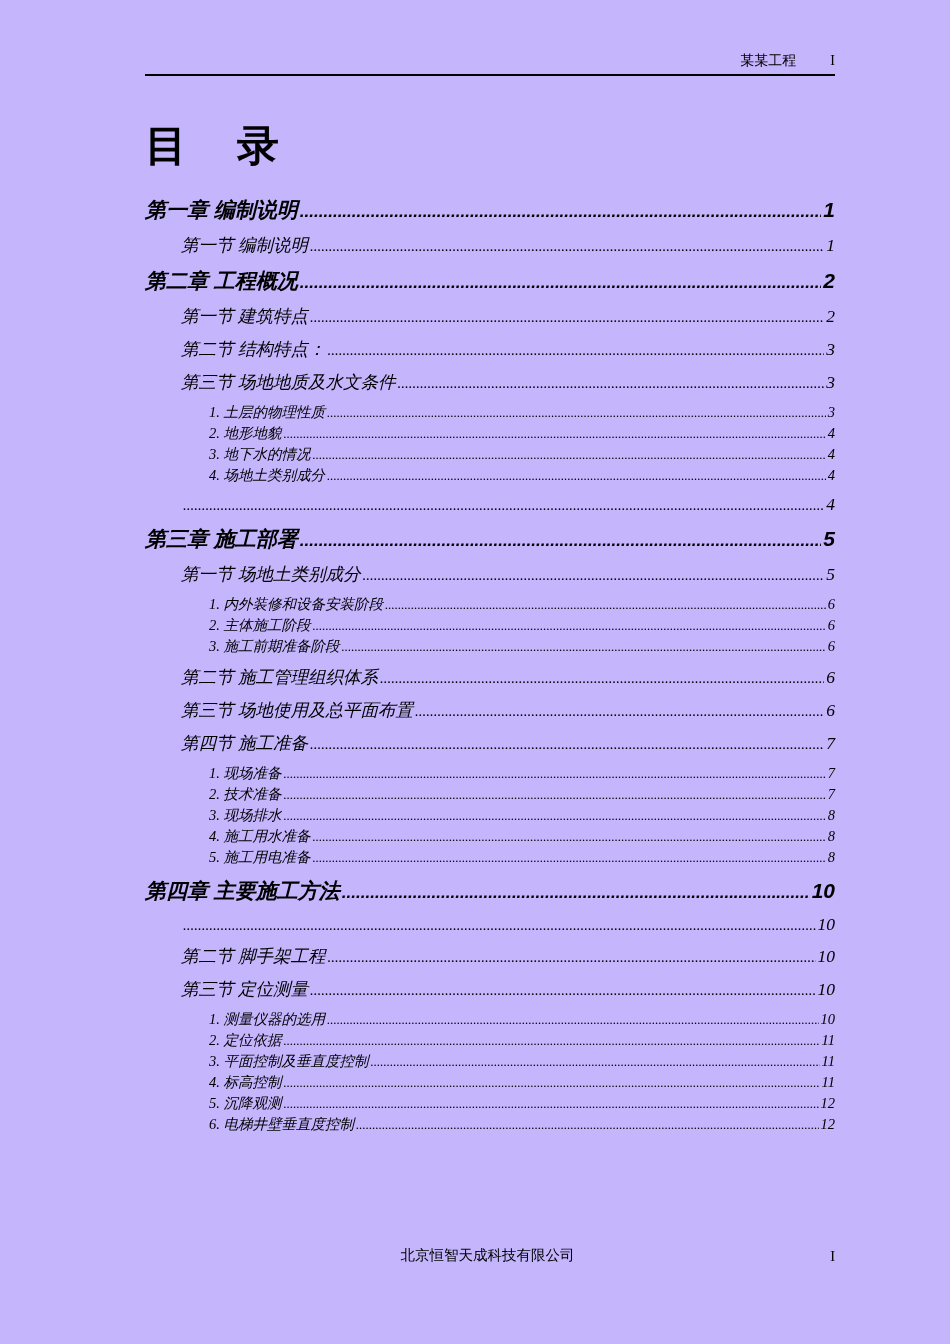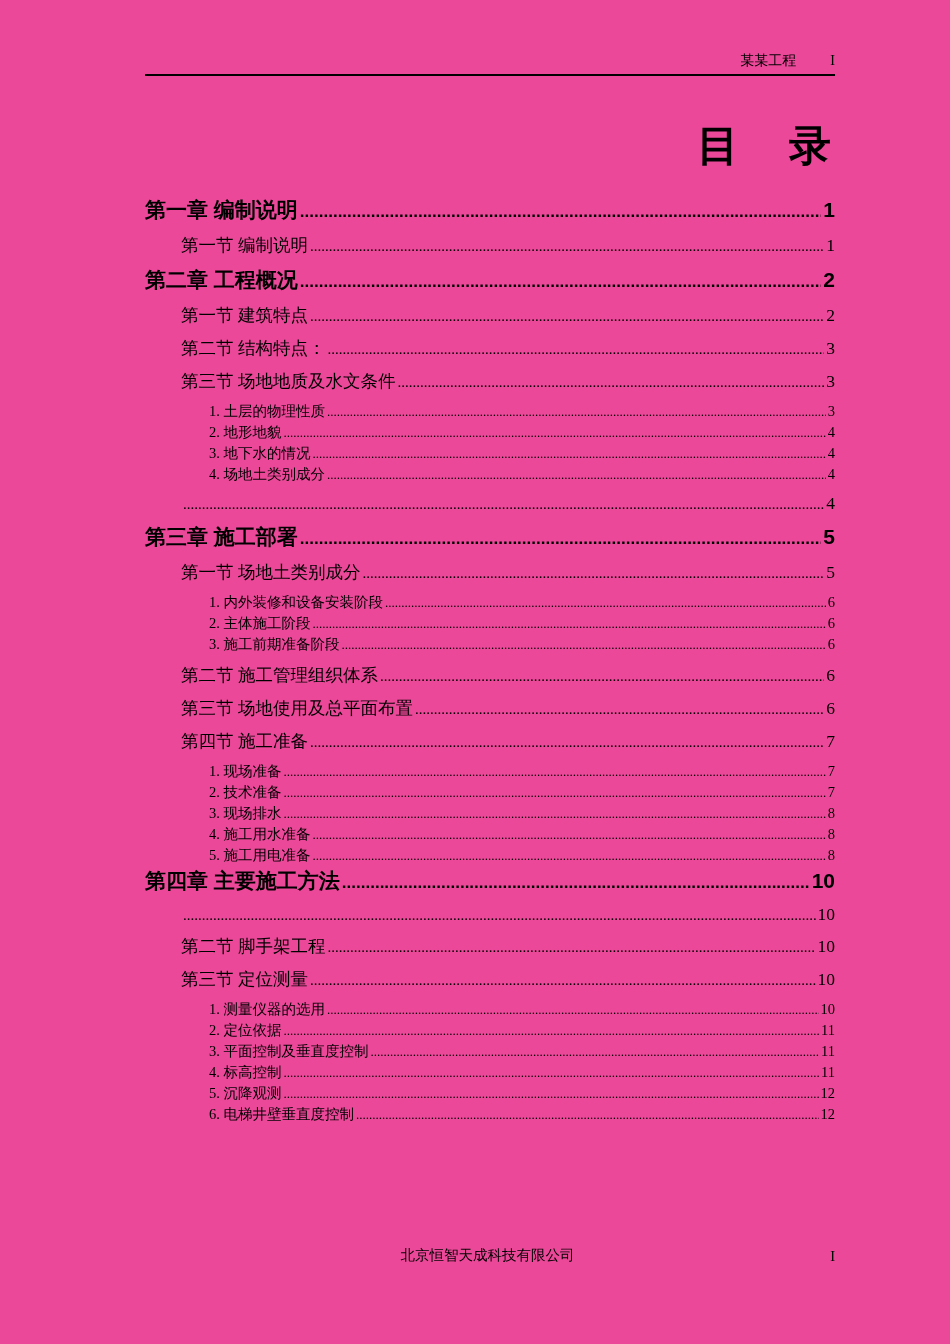--- a/index.html
+++ b/index.html
@@ -2,21 +2,21 @@
 <html><head>
 <meta charset="utf-8">
 <style>
   * { margin: 0; padding: 0; box-sizing: border-box; }
   html, body { background: #888; }
   .page {
     position: relative;
     width: 950px;
     height: 1344px;
     margin: 0 auto;
-    background: #ec4899;
+    background: #c4b5fd;
     color: #000000;
     font-family: "Liberation Serif", "DejaVu Serif", serif;
     overflow: hidden;
   }
   
   .header {
     position: absolute;
     top: 52px;
     left: 145px;
     right: 115px;
@@ -27,50 +27,52 @@
     align-items: baseline;
     gap: 34px;
     font-size: 14px;
   }
   
   .doc-title {
     position: absolute;
     top: 118px;
     left: 145px;
     right: 115px;
-    text-align: right;
+    text-align: left;
     font-family: "Liberation Sans", "DejaVu Sans", sans-serif;
     font-weight: 700;
     font-size: 42px;
     letter-spacing: 4px;
   }
   
   .toc {
     position: absolute;
     top: 196px;
     left: 145px;
     right: 115px;
   }
   .toc-row {
     display: flex;
     align-items: baseline;
     white-space: nowrap;
+    font-style: italic;
   }
   .toc-row .dots {
     flex: 1;
     overflow: hidden;
     white-space: nowrap;
     margin: 0 2px;
     min-width: 12px;
   }
   .toc-row .toc-page { flex: none; }
   .level-1 {
     font-family: "Liberation Sans", "DejaVu Sans", sans-serif;
     font-weight: 700;
     font-size: 21px;
+    margin-top: 10px;
     margin-bottom: 7px;
   }
   .level-1 .dots { font-size: 17px; }
   .level-2 {
     font-size: 17.5px;
     padding-left: 36px;
     margin-top: 9px;
     margin-bottom: 9px;
   }
   .level-2 .dots { font-size: 15px; }

